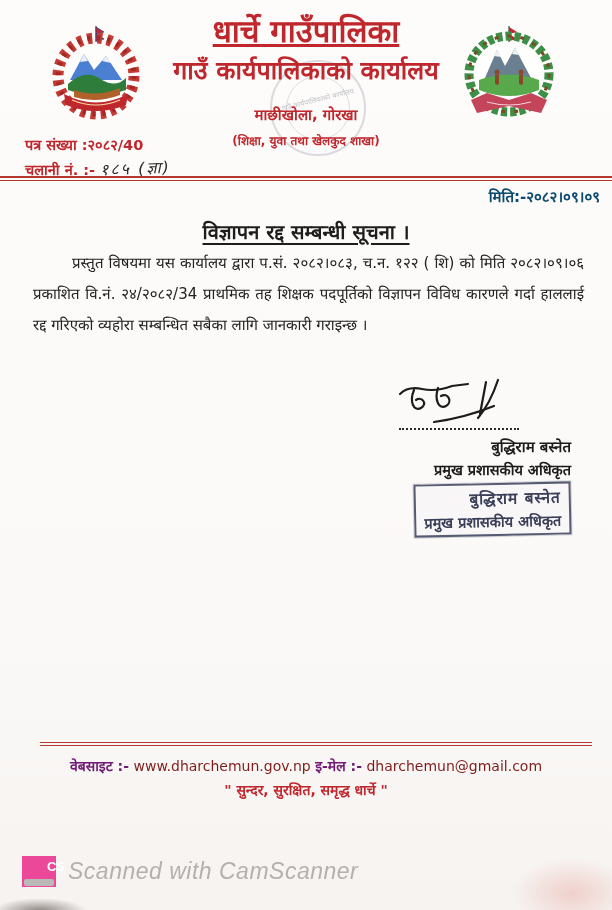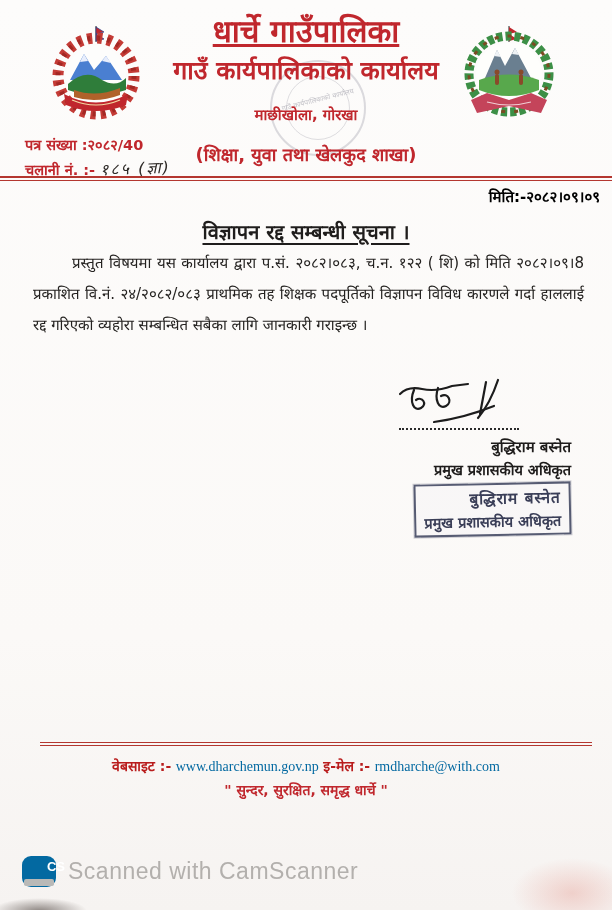--- a/index.html
+++ b/index.html
@@ -7,21 +7,21 @@
     width:612px;height:910px;overflow:hidden;position:relative;
     font-family:"DejaVu Sans","Liberation Sans",sans-serif;
     background:linear-gradient(180deg,#fdfcfb 0%,#fbf9f7 70%,#f6f3f1 100%);
   }
   .page{position:absolute;inset:0;}
   
   .head-center{position:absolute;left:110px;right:110px;top:12px;text-align:center;color:#c0272d;}
   .muni-name{font-size:31px;font-weight:bold;line-height:1.25;text-decoration:underline;}
   .office-name{font-size:25px;font-weight:bold;line-height:1.3;margin-top:4px;}
   .addr{font-size:15px;font-weight:bold;margin-top:17px;}
-  .branch{font-size:18px;font-weight:bold;margin-top:18px;}
+  .branch{font-size:12px;font-weight:bold;margin-top:8px;}
   .logo{position:absolute;top:24px;}
   .logo-left{left:50px;}
   .logo-right{left:460px;}
   
   .faint-stamp{
     position:absolute;left:270px;top:60px;width:92px;height:92px;border-radius:50%;
     border:2px solid rgba(90,90,110,.38);opacity:.55;pointer-events:none;
   }
   .faint-stamp::before{
     content:"";position:absolute;inset:14px;border-radius:50%;
@@ -36,21 +36,21 @@
   .meta-right{position:absolute;right:78px;top:134px;font-size:14.5px;font-weight:bold;color:#c0272d;}
   .chalani{position:absolute;left:25px;top:158px;font-size:14.5px;font-weight:bold;color:#c0272d;}
   .chalani .hand{
     display:inline-block;color:#2f2b28;font-weight:normal;font-style:italic;
     font-size:16px;transform:rotate(-2deg) translateY(-1px);letter-spacing:2px;
   }
   .rule-top{
     position:absolute;left:0;right:0;top:176px;height:2px;
     border-top:2px solid #b43730;border-bottom:1.5px solid #b43730;
   }
-  .date-line{position:absolute;right:12px;top:186px;font-size:15px;font-weight:bold;color:#000000;}
+  .date-line{position:absolute;right:12px;top:186px;font-size:15px;font-weight:bold;color:#0c4a6e;}
   
   .subject{
     position:absolute;left:0;right:0;top:218px;text-align:center;
     font-size:20px;font-weight:bold;color:#1f1d1c;
   }
   .subject span{text-decoration:underline;text-underline-offset:4px;}
   .body-par{
     position:absolute;left:33px;right:28px;top:248px;
     font-size:15px;color:#242220;line-height:2.05;text-align:justify;text-indent:2.6em;
   }
@@ -67,36 +67,36 @@
     box-shadow:0 0 0 1px rgba(86,91,114,.25);background:rgba(240,240,245,.25);
   }
   .stamp-name{font-size:15.5px;font-weight:bold;letter-spacing:1px;}
   .stamp-title{font-size:14.5px;font-weight:bold;margin-top:2px;}
   
   .rule-bottom{
     position:absolute;left:40px;right:20px;top:742px;height:2px;
     border-top:1.5px solid #b43730;border-bottom:1.5px solid #b43730;
   }
   .foot-line{position:absolute;left:0;right:0;top:756px;text-align:center;font-size:14px;}
-  .foot-line .lbl{color:#b91c1c;font-weight:bold;}
-  .foot-line .url{color:#0369a1;font-family:Liberation Serif, serif;}
+  .foot-line .lbl{color:#701a75;font-weight:bold;}
+  .foot-line .url{color:#7f1d1d;}
   .slogan{position:absolute;left:0;right:0;top:780px;text-align:center;
     font-size:14px;font-weight:bold;color:#c0272d;}
   
   .cam-bar{position:absolute;left:22px;top:856px;display:flex;align-items:center;gap:12px;}
   .cs-icon{
-    position:relative;width:27px;height:31px;background:#0369a1;border-radius:9px;
+    position:relative;width:27px;height:31px;background:#ec4899;border-radius:0;
     color:#fff;font-family:"Liberation Sans",sans-serif;font-weight:bold;font-size:13px;
     display:flex;align-items:flex-start;justify-content:center;padding-top:3px;box-sizing:border-box;padding-left:34px;
   }
   .cs-icon::after{
     content:"";position:absolute;left:2px;right:2px;bottom:1px;height:7px;
     background:#b9b9b7;border-radius:2px;
   }
-  .cam-text{font-family:"Liberation Sans",sans-serif;font-size:23px;color:#b3b0ad;letter-spacing:.5px;}
+  .cam-text{font-family:"Liberation Sans",sans-serif;font-size:23px;color:#b3b0ad;letter-spacing:.5px;font-style:italic;}
   
   .smudge-pink{
     position:absolute;right:-20px;bottom:-18px;width:120px;height:70px;border-radius:50%;
     background:radial-gradient(closest-side,rgba(226,142,130,.35),rgba(226,142,130,0));
   }
   .shadow-corner{
     position:absolute;left:-8px;bottom:-14px;width:95px;height:26px;border-radius:50%;
     background:radial-gradient(closest-side,rgba(55,45,40,.55),rgba(55,45,40,0));
   }
 </style>
@@ -159,21 +159,21 @@
   </div>
 
   <div class="rule-top"></div>
 
   <div class="date-line">मिति:-२०८२।०९।०९</div>
 
   <div class="subject">
     <span>विज्ञापन रद्द सम्बन्धी सूचना ।</span>
   </div>
 
-  <div class="body-par">प्रस्तुत विषयमा यस कार्यालय द्वारा प.सं. २०८२।०८३, च.न. १२२ ( शि) को मिति २०८२।०९।8 प्रकाशित वि.नं. २४/२०८२/०८३ प्राथमिक तह शिक्षक पदपूर्तिको विज्ञापन विविध कारणले गर्दा हाललाई रद्द गरिएको व्यहोरा सम्बन्धित सबैका लागि जानकारी गराइन्छ ।</div>
+  <div class="body-par">प्रस्तुत विषयमा यस कार्यालय द्वारा प.सं. २०८२।०८३, च.न. १२२ ( शि) को मिति २०८२।०९।०६ प्रकाशित वि.नं. २४/२०८२/34 प्राथमिक तह शिक्षक पदपूर्तिको विज्ञापन विविध कारणले गर्दा हाललाई रद्द गरिएको व्यहोरा सम्बन्धित सबैका लागि जानकारी गराइन्छ ।</div>
 
   <div class="sig-block">
     <div class="sig-scribble">
       <svg width="130" height="52" viewBox="0 0 130 52">
         <g fill="none" stroke="#1c1c1c" stroke-width="2.2" stroke-linecap="round">
           <path d="M6 16 Q14 8 28 11 T58 8 L74 6"></path>
           <path d="M20 12 C15 24 20 34 27 30 C34 26 28 18 22 22"></path>
           <path d="M44 10 C40 22 45 32 52 28 C59 24 54 14 47 18"></path>
           <path d="M92 4 L86 36"></path>
           <path d="M104 2 C100 14 94 28 84 40"></path>
@@ -188,21 +188,21 @@
       <div class="stamp-name">बुद्धिराम बस्नेत</div>
       <div class="stamp-title">प्रमुख प्रशासकीय अधिकृत</div>
     </div>
   </div>
 
   <div class="rule-bottom"></div>
   <div class="foot-line">
     <span class="lbl">वेबसाइट :-</span>
     <span class="url">www.dharchemun.gov.np</span>
     <span class="lbl">इ-मेल :-</span>
-    <span class="url">rmdharche@with.com</span>
+    <span class="url">dharchemun@gmail.com</span>
   </div>
   <div class="slogan">" सुन्दर, सुरक्षित, समृद्ध धार्चे "</div>
 
   <div class="cam-bar">
     <div class="cs-icon">CS</div>
     <div class="cam-text">Scanned with CamScanner</div>
   </div>
 
   <div class="smudge-pink"></div>
   <div class="shadow-corner"></div>

